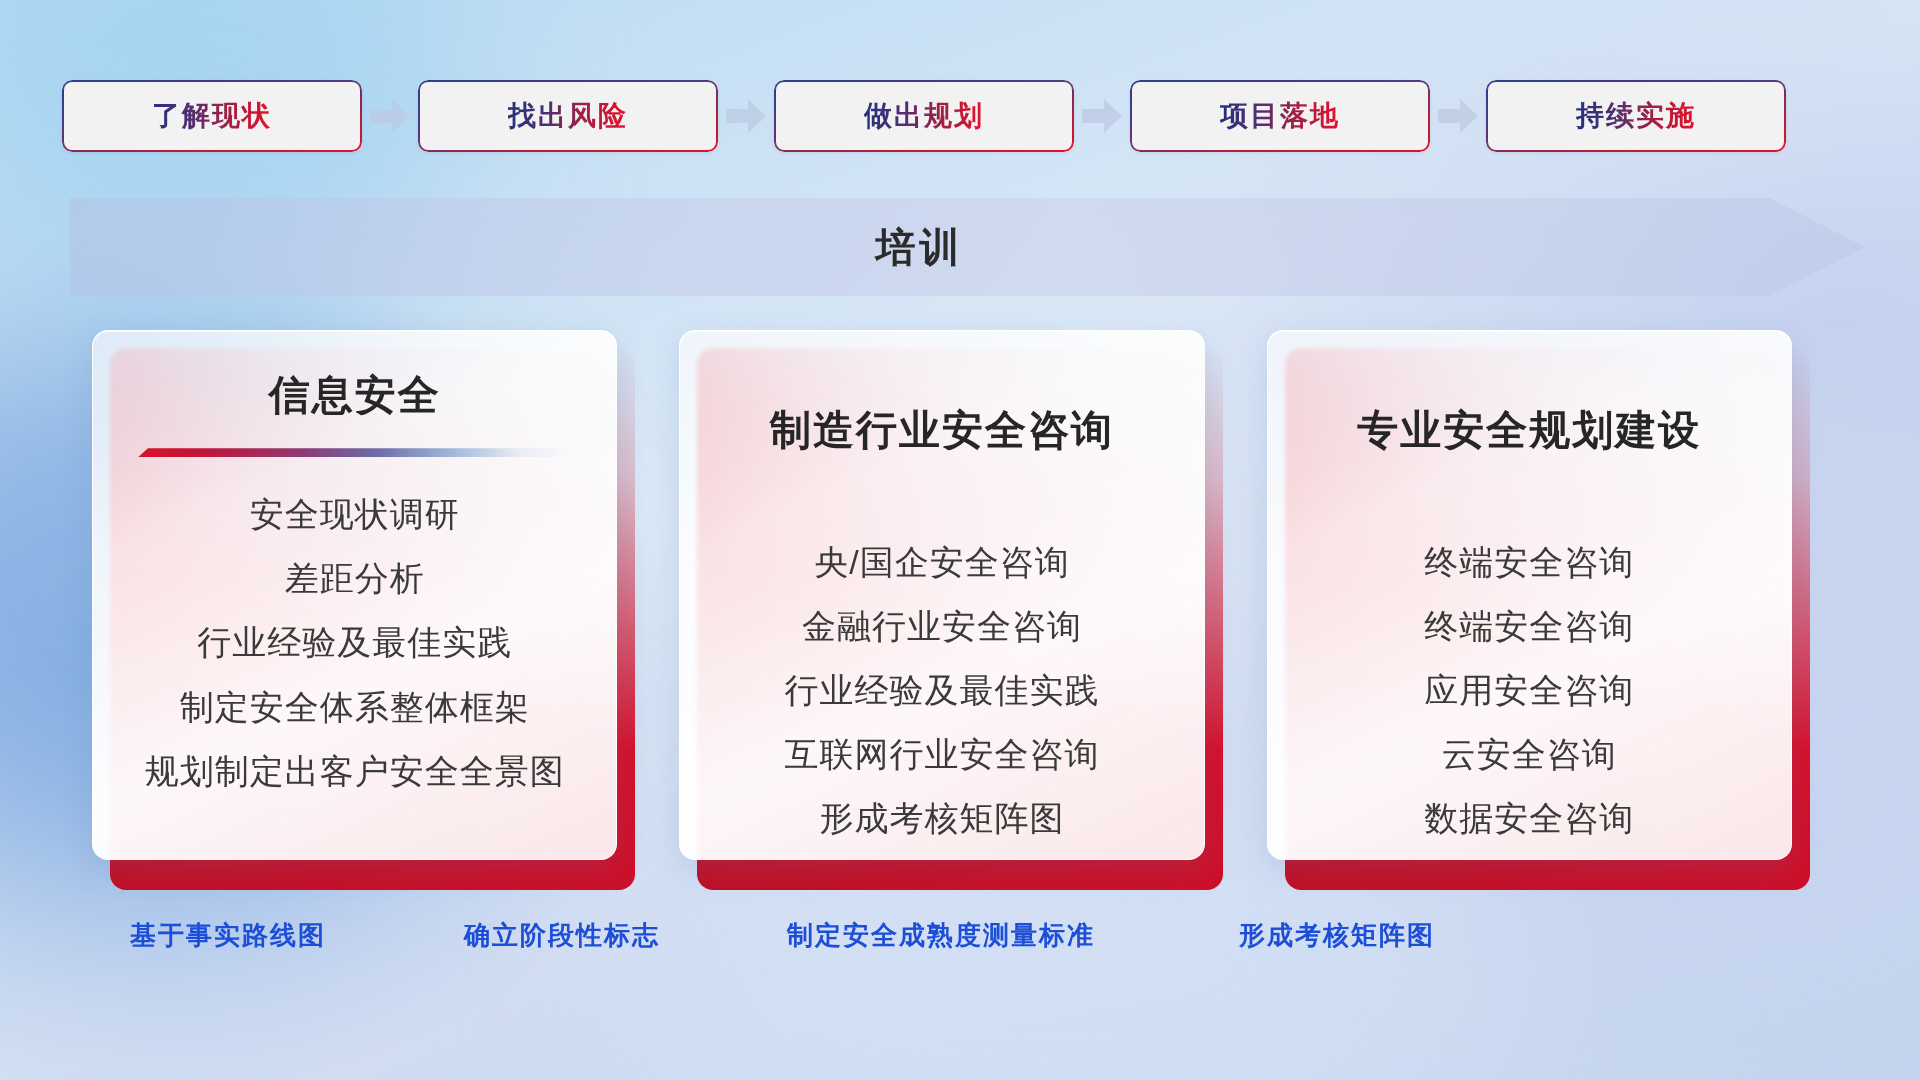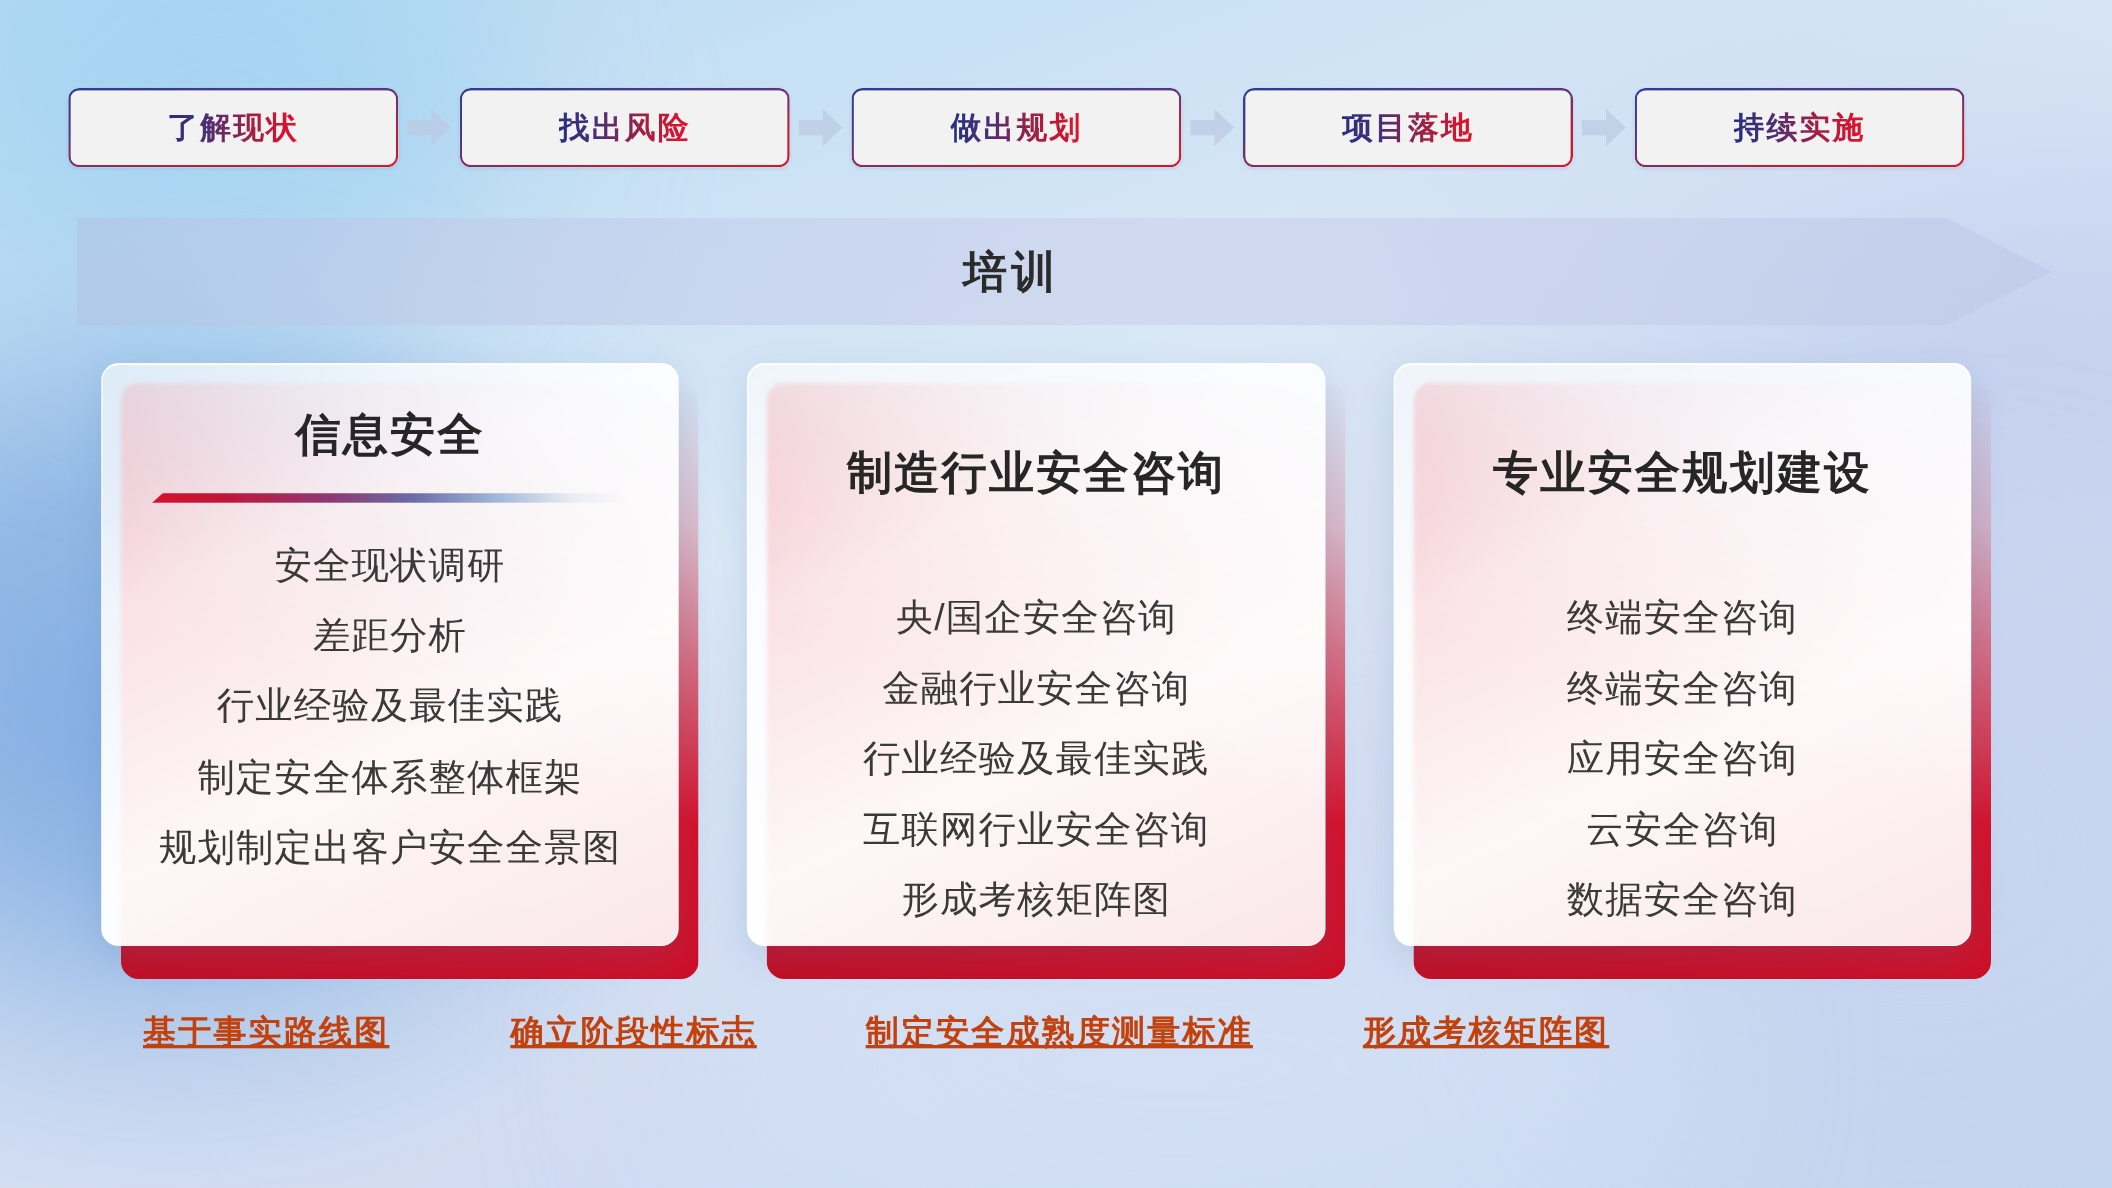--- a/index.html
+++ b/index.html
@@ -97,22 +97,22 @@
     width:calc(100% - 34px); height:9px; margin-top:26px; margin-bottom:30px;
     background:linear-gradient(90deg, #d7112a 0%, #c0173a 16%, #8c3b74 38%, #6b6ca8 55%, #9fb6d8 72%, rgba(215,225,240,0.5) 88%, rgba(255,255,255,0) 100%);
     clip-path: polygon(10px 0, 100% 0, 100% 100%, 0 100%);
   }
   .card-list { display:flex; flex-direction:column; align-items:center; gap:9px; width:100%; }
   .card-list-item { font-size:34px; color:#3a3a3a; letter-spacing:1px; line-height:1.62; white-space:nowrap; }
 
   
   .captions { position:absolute; left:0; top:918px; width:1920px; height:46px; }
   .caption {
-    position:absolute; top:0; font-size:30px; font-weight:700;
-    color:#c2410c; letter-spacing:2px; white-space:nowrap;text-decoration:underline;
+    position:absolute; top:0; font-size:26px; font-weight:700;
+    color:#1d4ed8; letter-spacing:2px; white-space:nowrap;
   }
   .cap-0 { left:130px; }
   .cap-1 { left:464px; }
   .cap-2 { left:787px; }
   .cap-3 { left:1239px; }
 </style>
 </head>
 <body>
 
 <div class="bg-blob blob-a"></div>

